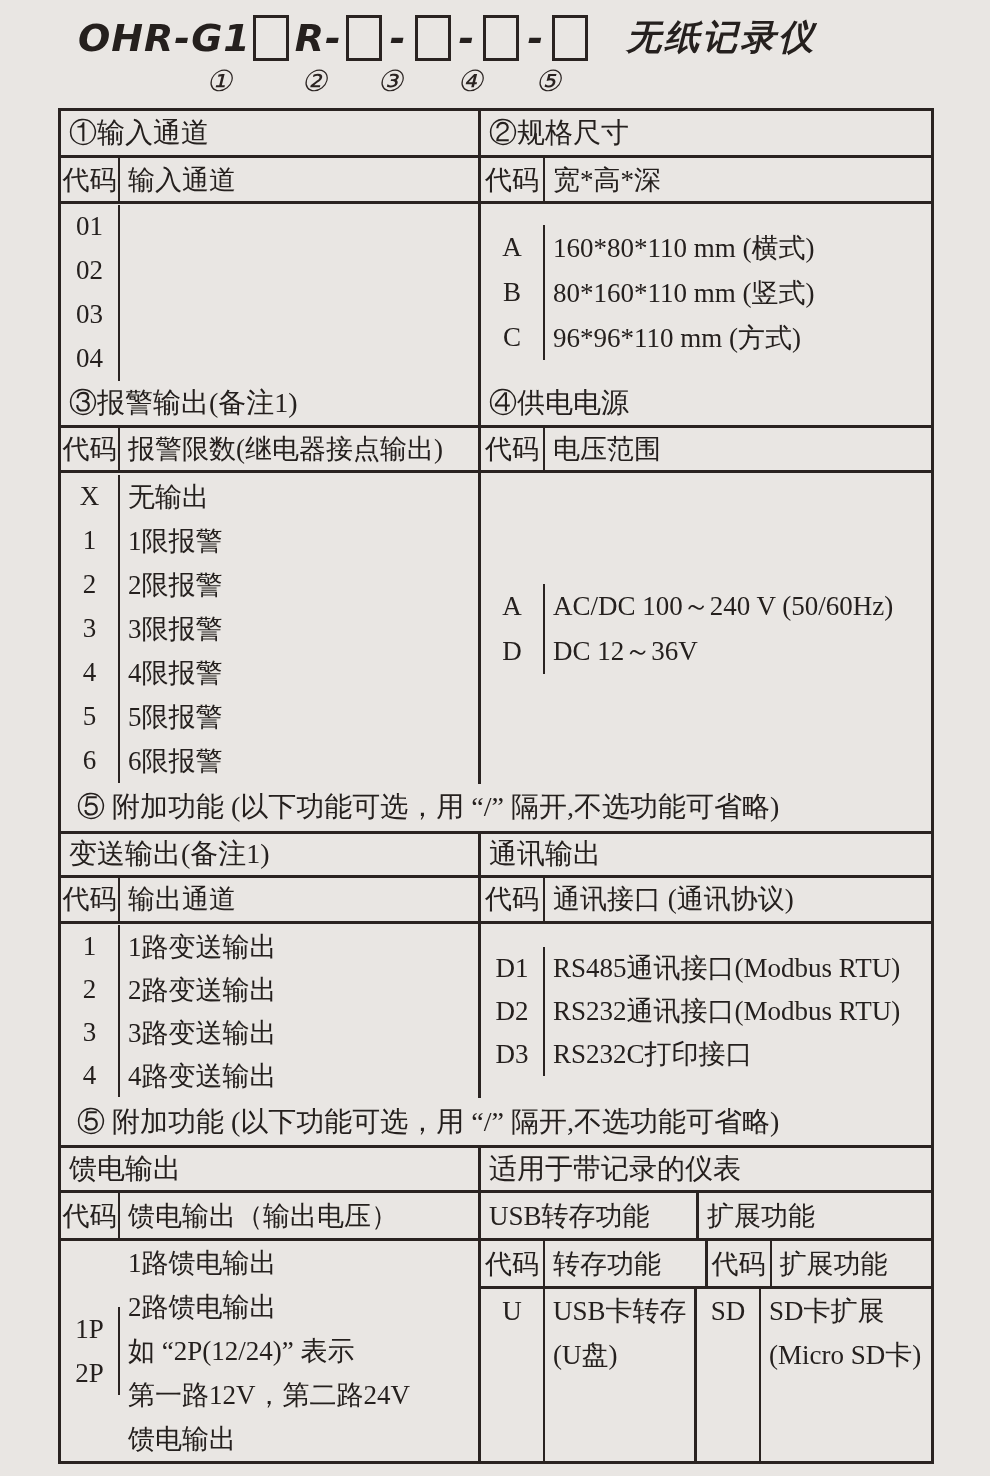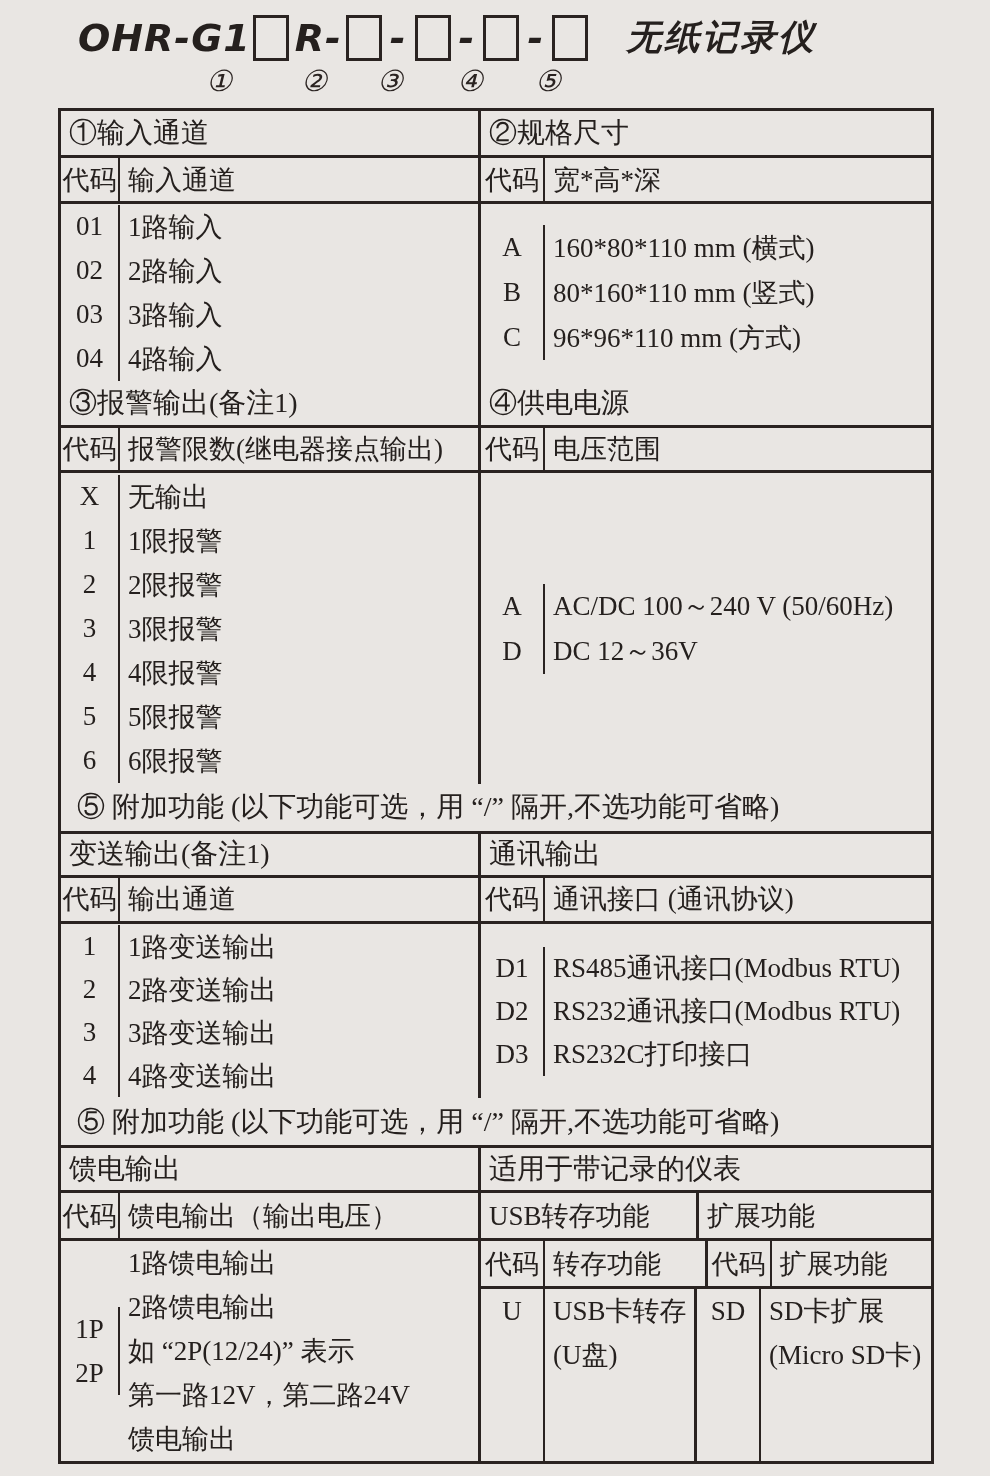--- a/index.html
+++ b/index.html
@@ -131,26 +131,20 @@
         <div class="code-col-l code-cell">代码</div>
         <div class="desc-cell">输入通道</div>
       </div>
       <div class="data-area">
         <div class="col-stack code-col-l">
           <div class="rowline h44">01</div>
           <div class="rowline h44">02</div>
           <div class="rowline h44">03</div>
           <div class="rowline h44">04</div>
         </div>
-        <div class="col-stack" style="flex:1">
-          <div class="rowline-desc h44">1路输入</div>
-          <div class="rowline-desc h44">2路输入</div>
-          <div class="rowline-desc h44">3路输入</div>
-          <div class="rowline-desc h44">4路输入</div>
-        </div>
       </div>
     </div>
     <div class="half-r">
       <div class="sec-title rowA-title">②规格尺寸</div>
       <div class="hdr-row rowA-hdr">
         <div class="code-col-r code-cell">代码</div>
         <div class="desc-cell">宽*高*深</div>
       </div>
       <div class="data-area">
         <div class="col-stack code-col-r">

